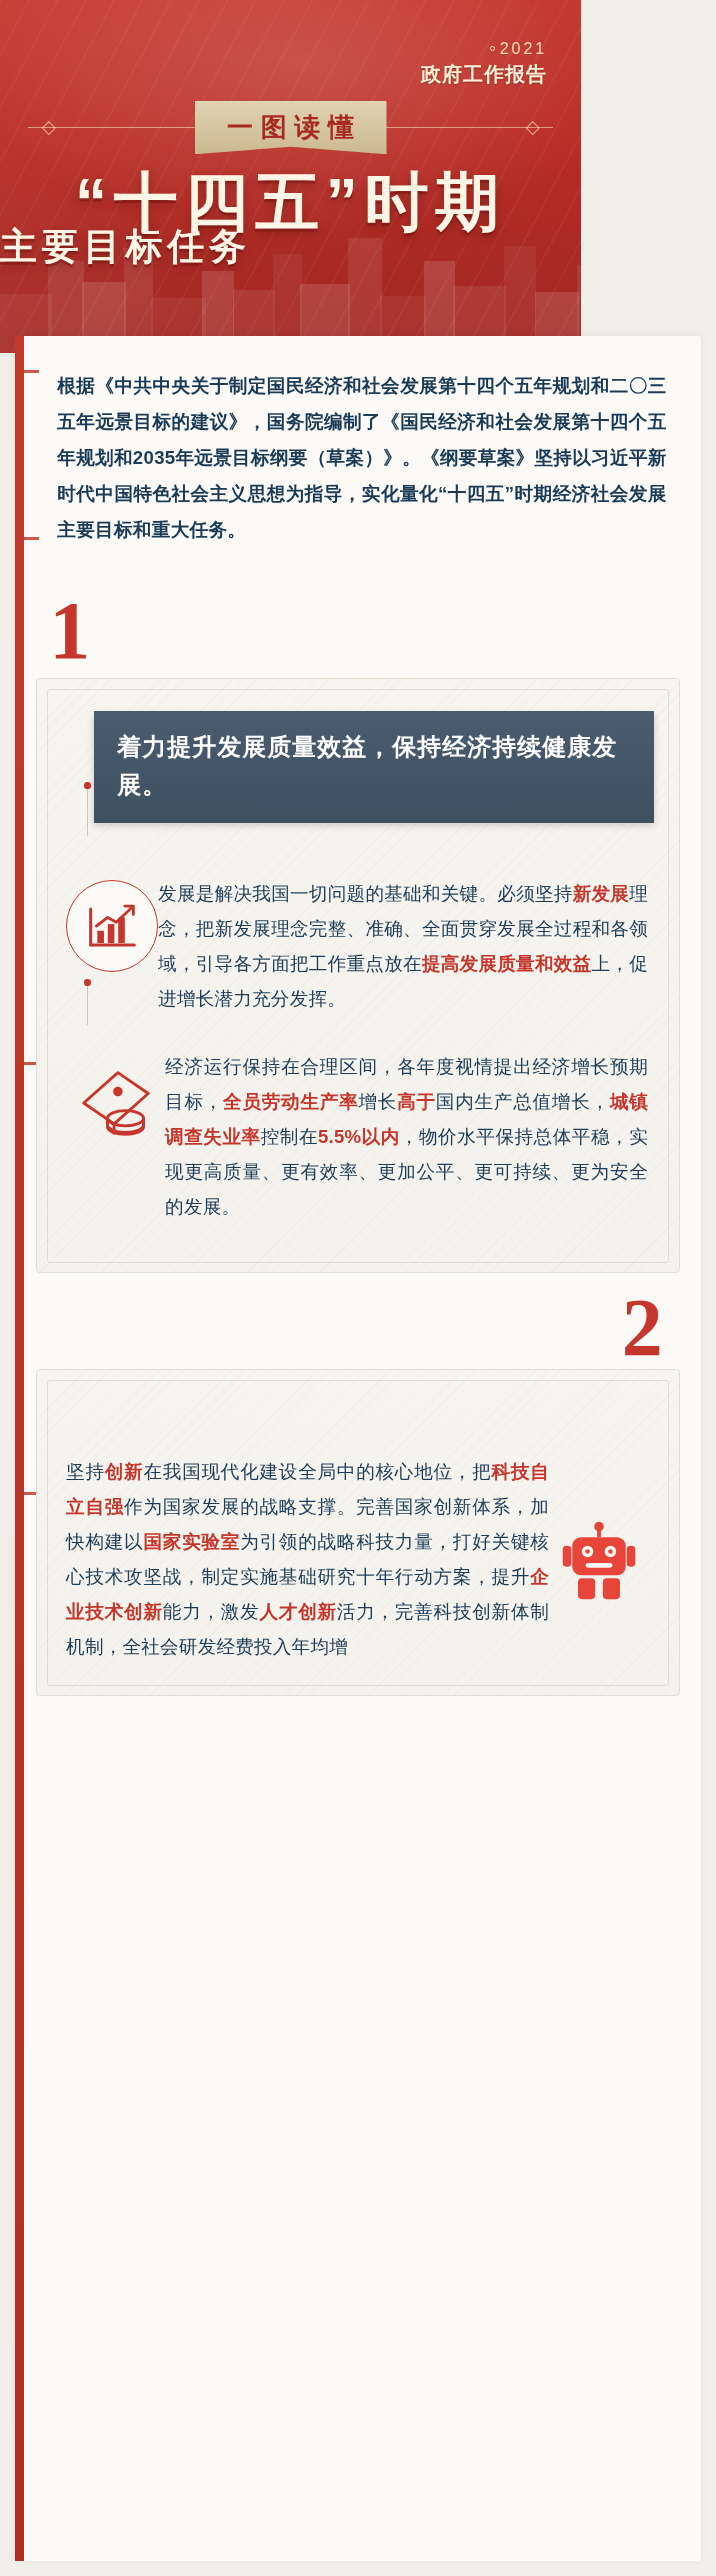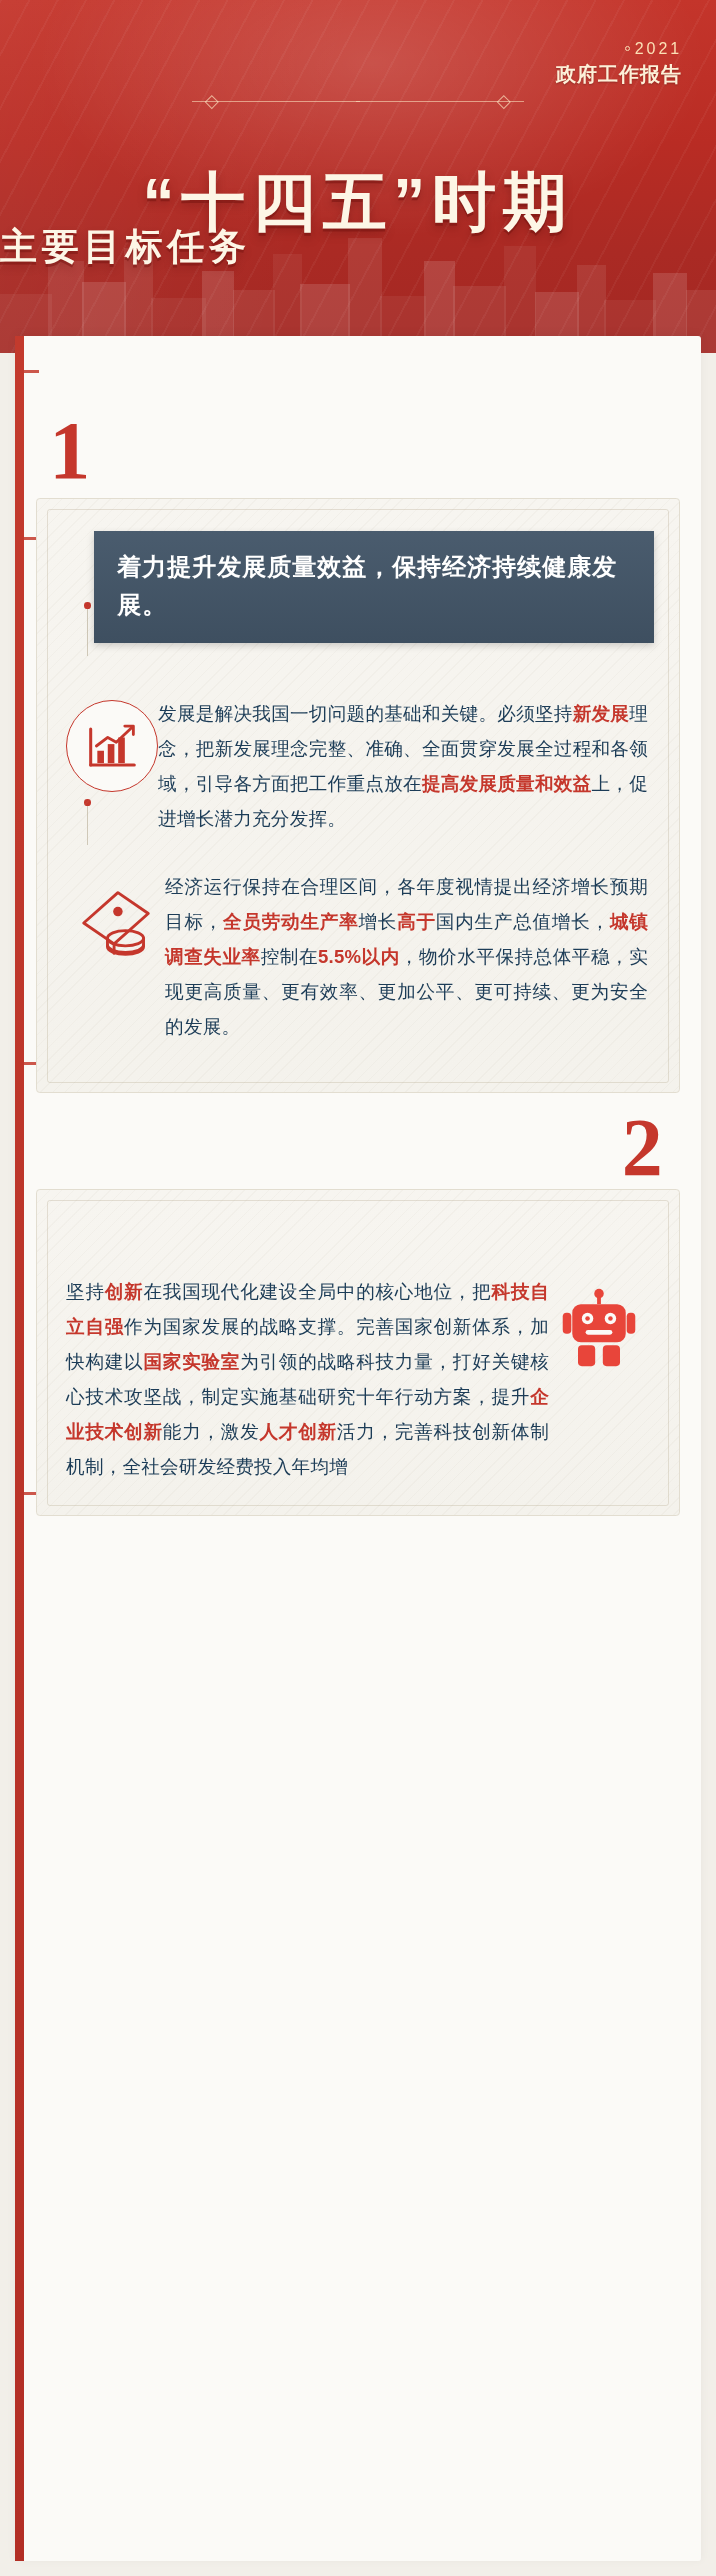--- a/index.html
+++ b/index.html
@@ -12,21 +12,21 @@
     position: relative;
     width: 716px;
     min-height: 2576px;
     overflow: hidden;
     background: #f2efe9;
   }
 
   
   .header {
     position: relative;
-    width: 716px;
+    width: 581px;
     height: 353px;
     background:
       linear-gradient(180deg, #c4352b 0%, #b92c24 40%, #aa2a24 72%, #a32722 100%);
     overflow: hidden;
   }
   .header-sheen {
     position: absolute;
     left: 0; top: 0; right: 0; bottom: 0;
     background:
       radial-gradient(ellipse 478px 248px at 52% 18%, rgba(255,255,255,0.16), rgba(255,255,255,0) 70%),
@@ -262,21 +262,21 @@
     background: transparent;
     width: 99px; height: 99px;
   }
   .item .txt {
     font-size: 18.6px;
     line-height: 35px;
     color: #1c3c57;
     text-align: justify;
     letter-spacing: 0.2px;
   }
-  .item.rev { flex-direction: row-reverse; }
+  .item.rev { flex-direction: row-reverse; align-items: center; }
   .hl {
     color: #c5372c;
     font-weight: bold;
   }
 
   
   .conn {
     position: absolute;
     left: 50px;
     width: 1px;
@@ -322,34 +322,36 @@
       <div class="bld b1" style="left:686px;width:31px; height:63px;"></div>
     </div>
 
     <div class="report-badge">
       <div class="year"><span class="dot"></span><span>2021</span></div>
       <div class="rep-title">政府工作报告</div>
     </div>
 
     <div class="ribbon-wrap">
       <div class="ribbon-line left"></div>
+      <div class="ribbon">一图读懂</div>
       <div class="ribbon-line right"></div>
     </div>
 
     <div class="title-main">“十四五”时期</div>
     <div class="title-sub">主要目标任务</div>
   </div>
 
   <div class="body-wrap">
     <div class="rail"></div>
     <div class="rail-tick" style="top:34px;"></div>
     <div class="rail-tick" style="top:201px;"></div>
     <div class="rail-tick" style="top:726px;"></div>
     <div class="rail-tick" style="top:1156px;"></div>
 
+    <p class="intro">根据《中共中央关于制定国民经济和社会发展第十四个五年规划和二〇三五年远景目标的建议》，国务院编制了《国民经济和社会发展第十四个五年规划和2035年远景目标纲要（草案）》。《纲要草案》坚持以习近平新时代中国特色社会主义思想为指导，实化量化“十四五”时期经济社会发展主要目标和重大任务。</p>
 
     <div class="spacer-2"></div>
 
     <div style="position:relative;height:92px;">
       <div class="sec-num n1" style="top:3.8px;">1</div>
     </div>
 
     <div class="section">
       <div class="sec-frame">
         <div class="sec-head">着力提升发展质量效益，保持经济持续健康发展。</div>

